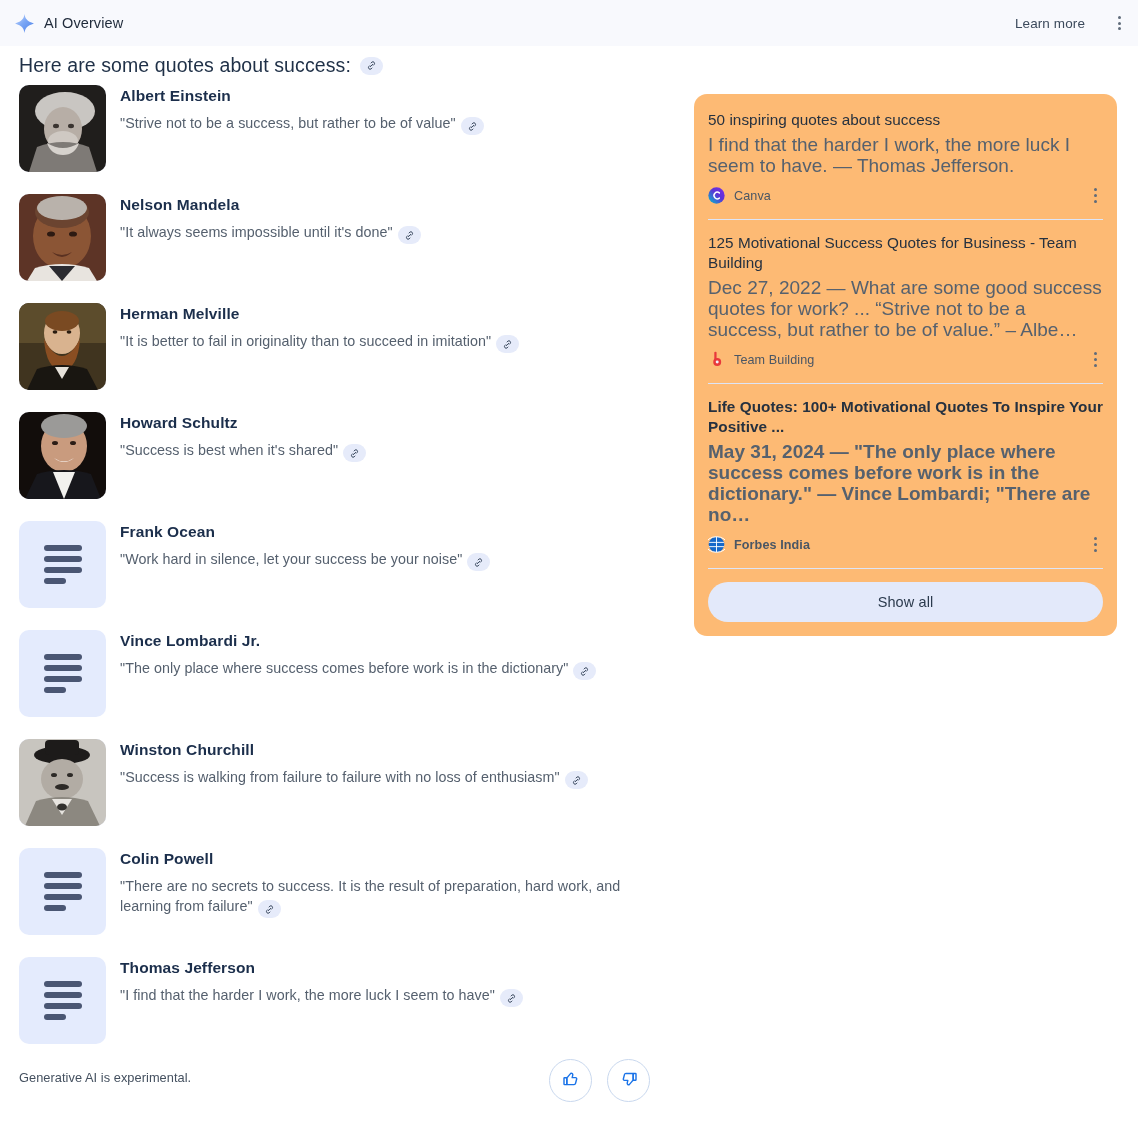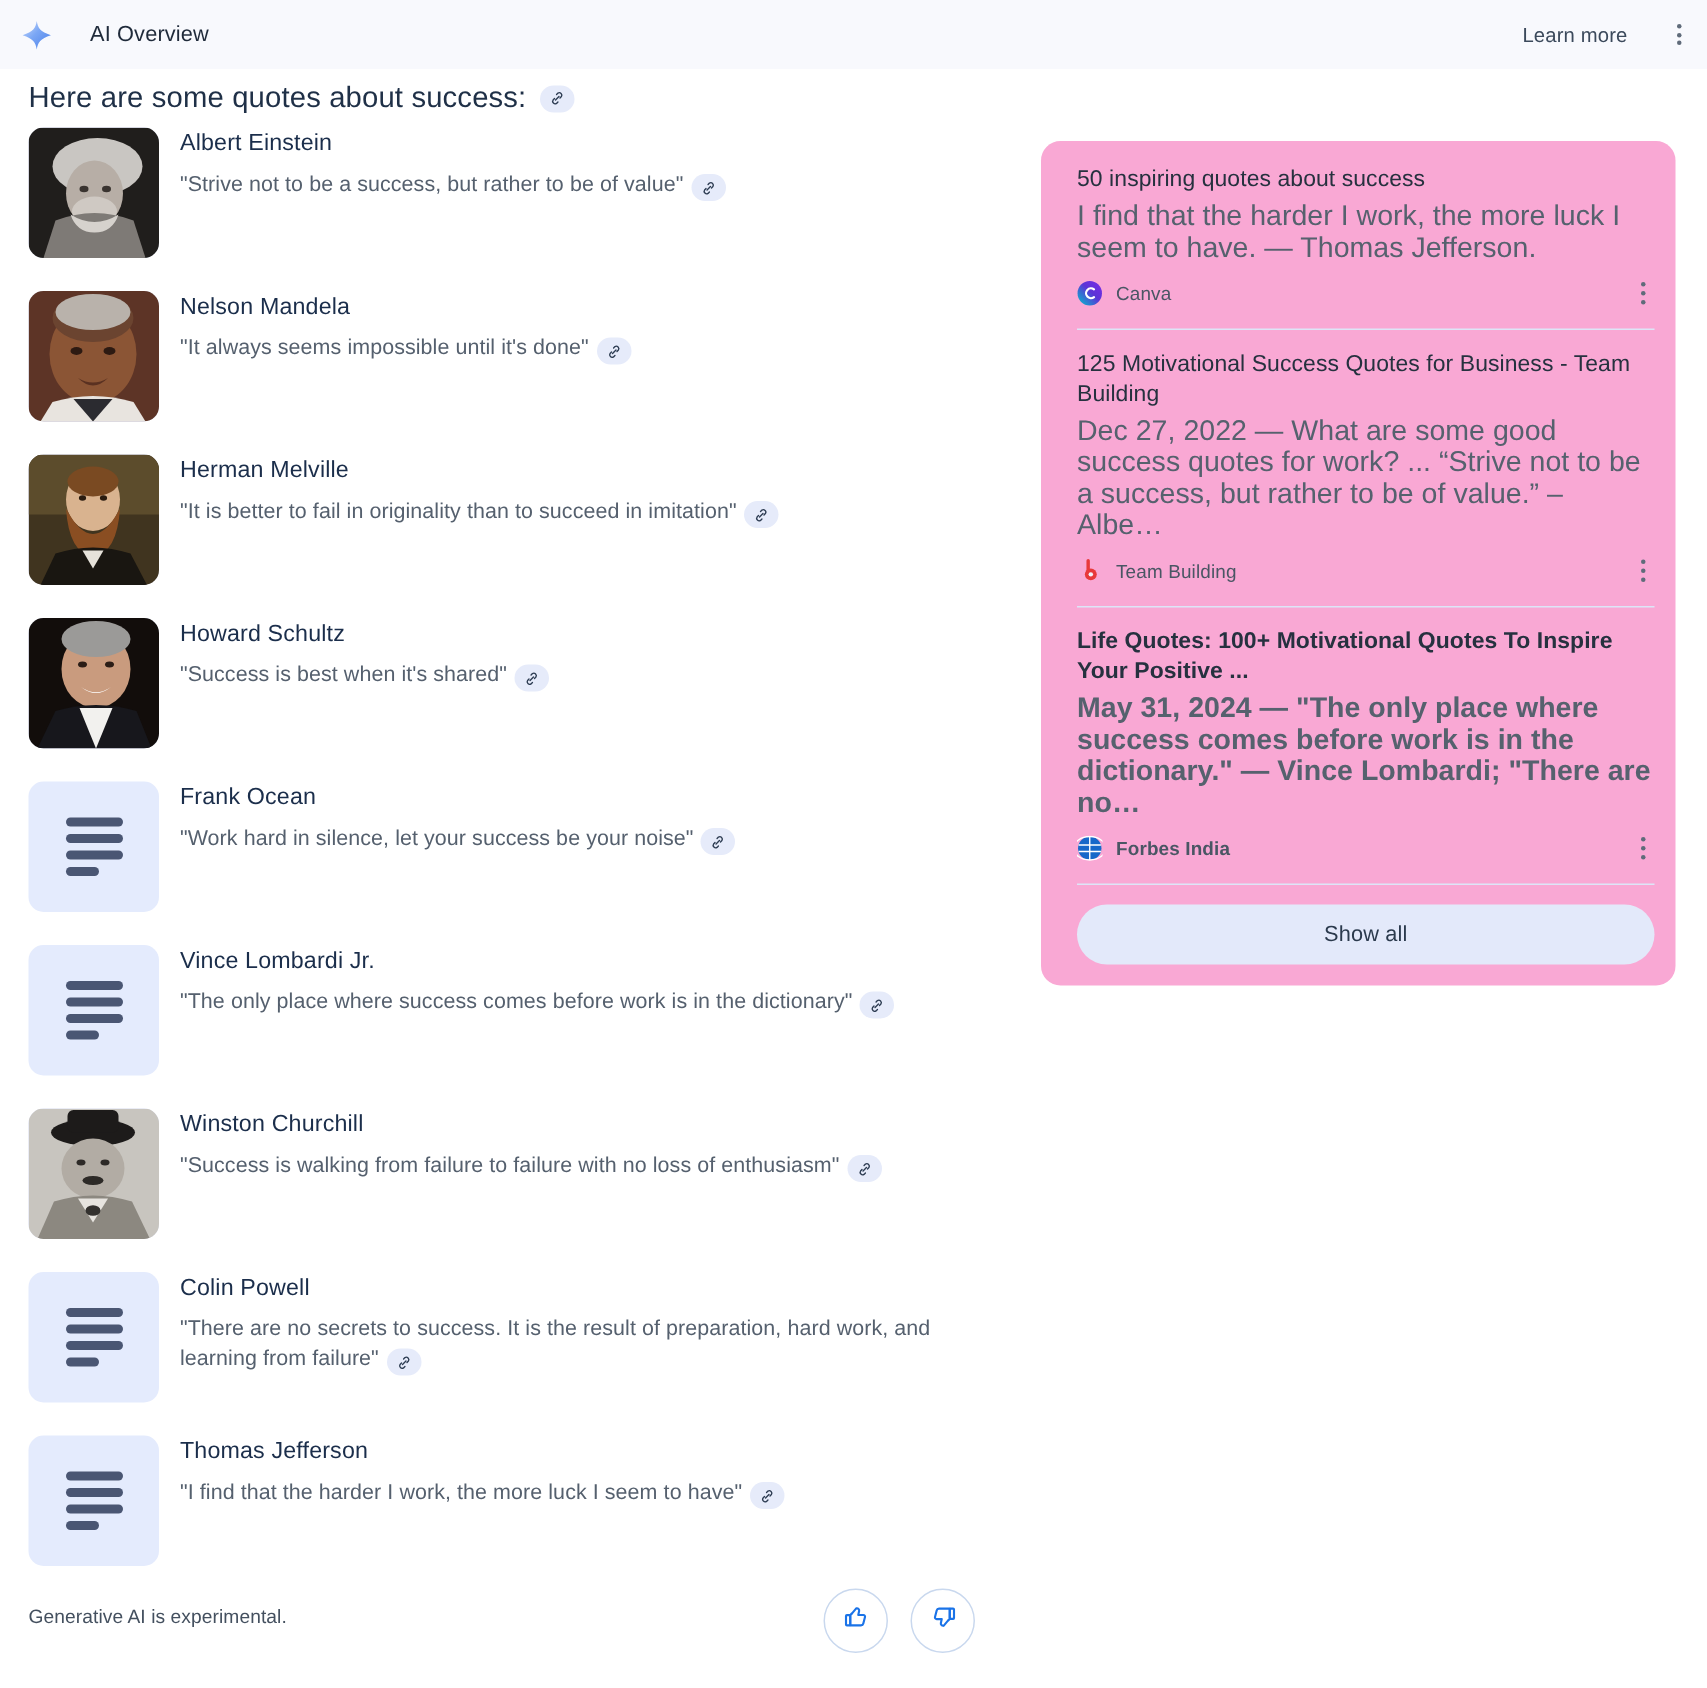--- a/index.html
+++ b/index.html
@@ -11,21 +11,21 @@
     -webkit-font-smoothing: antialiased;
   }
   .page { position: relative; width: 1138px; height: 1125px; overflow: hidden; background:#fff; }
 
   
   .header {
     position: absolute; left: 0; top: 0; width: 1138px; height: 46px;
     background: #f8f9fd;
     display: flex; align-items: center;
   }
-  .hdr-left { display: flex; align-items: center; gap: 25px; padding-left: 14px; }
+  .hdr-left { display: flex; align-items: center; gap: 9px; padding-left: 14px; }
   .sparkle { width: 21px; height: 21px; display: block; }
   .hdr-title {
     font-size: 14.5px; color: #1f2a3a; letter-spacing: .1px;
   }
   .hdr-right {
     margin-left: auto; display: flex; align-items: center; gap: 26px; padding-right: 11px;
   }
   .learn-more {
     font-size: 13.5px; color: #3c4a5c; cursor: pointer; letter-spacing: .1px;
   }
@@ -62,33 +62,33 @@
     gap: 5px;
   }
   .thumb.ph b { display:block; height: 6px; border-radius: 3px; background: #4a5673; }
   .thumb.ph b.w1 { width: 38px; }
   .thumb.ph b.w2 { width: 38px; }
   .thumb.ph b.w3 { width: 38px; }
   .thumb.ph b.w4 { width: 22px; align-self: flex-start; margin-left: 25px; }
 
   .qbody { padding-top: 2px; }
   .qname {
-    font-size: 15.5px; font-weight: normal; color: #1b2e4b; letter-spacing: .1px;
+    font-size: 15.5px; font-weight: bold; color: #1b2e4b; letter-spacing: .1px;
     margin-bottom: 8px;
   }
   .qtext {
     font-size: 14.3px; color: #55606e; line-height: 20px; letter-spacing: .05px;
     max-width: 580px;
   }
   .qtext .pill { margin-left: 5px; position: relative; top: 2px; }
 
   
   .side-card {
     position: absolute; left: 694px; top: 48px; width: 423px;
-    background: #f9a8d4; border-radius: 13px; padding: 16px 14px 14px 24px;
+    background: #fdba74; border-radius: 13px; padding: 16px 14px 14px 14px;
   }
   .src { padding: 0 0 14px 0; border-bottom: 1px solid #dde5f7; margin-bottom: 13px; }
   .src:nth-of-type(3) { border-bottom: 1px solid #dde5f7; font-weight: bold; }
   .src-title {
     font-size: 15.3px; color: #26313f; line-height: 20.5px; margin-bottom: 3px;
     letter-spacing: .05px; cursor: pointer;
   }
   .src-snippet {
     font-size: 19px; color: #56616e; line-height: 21px; letter-spacing: .02px;
   }

